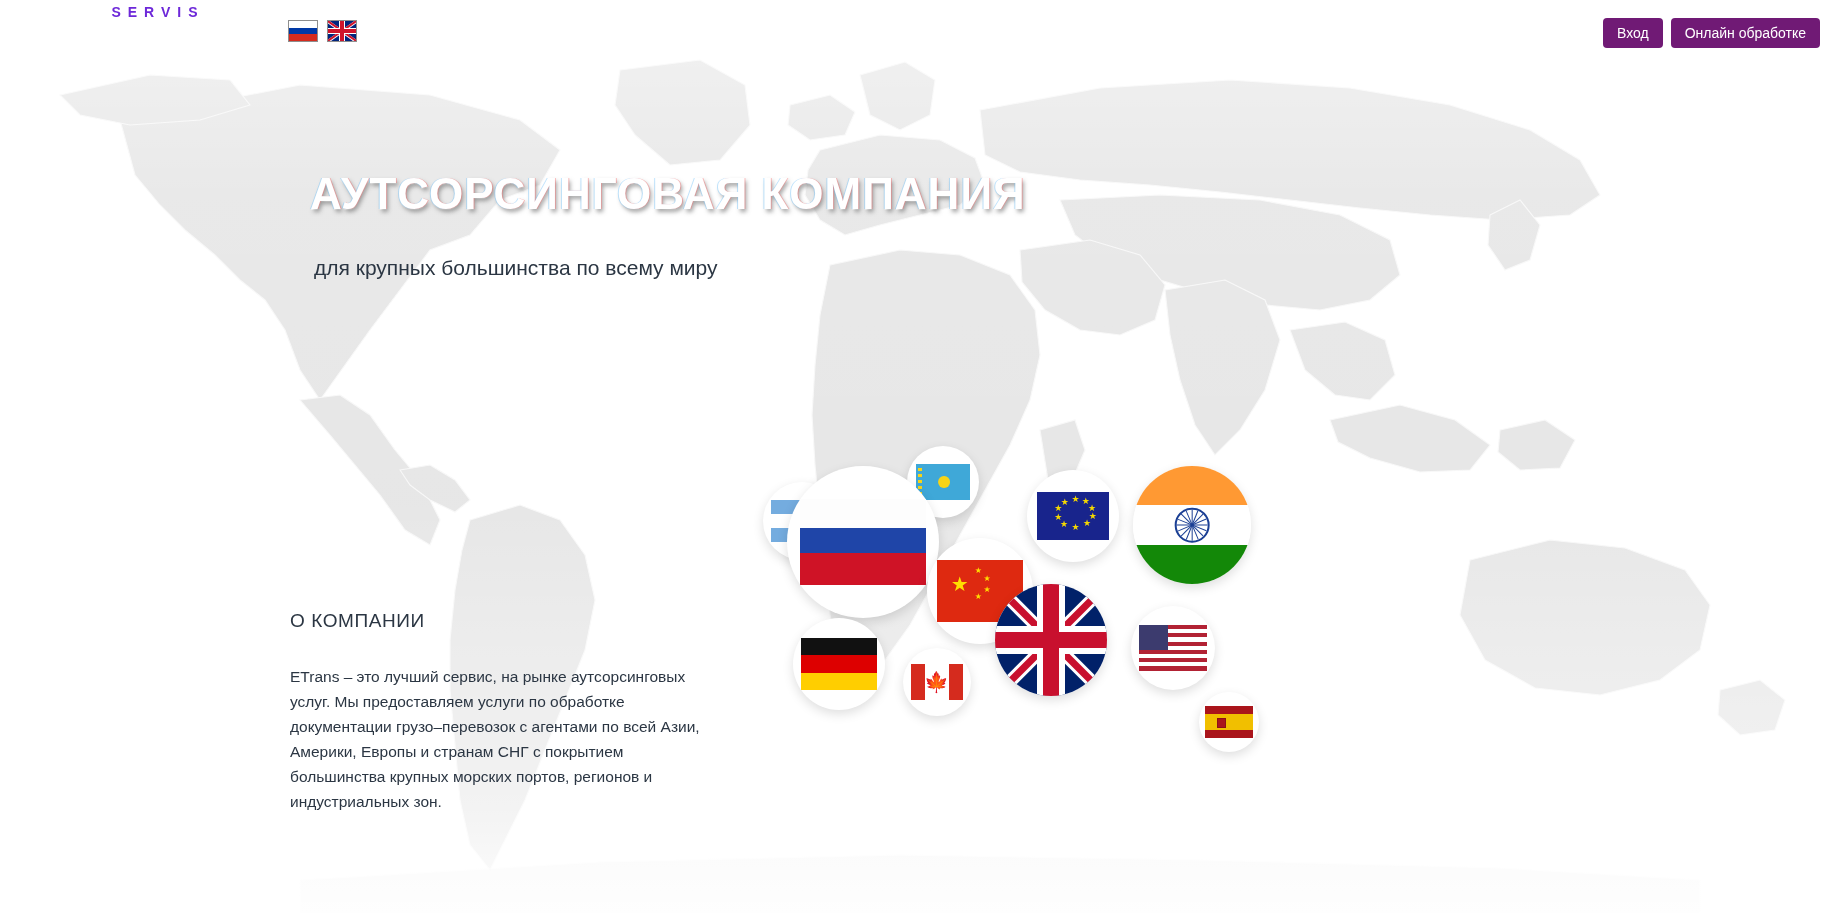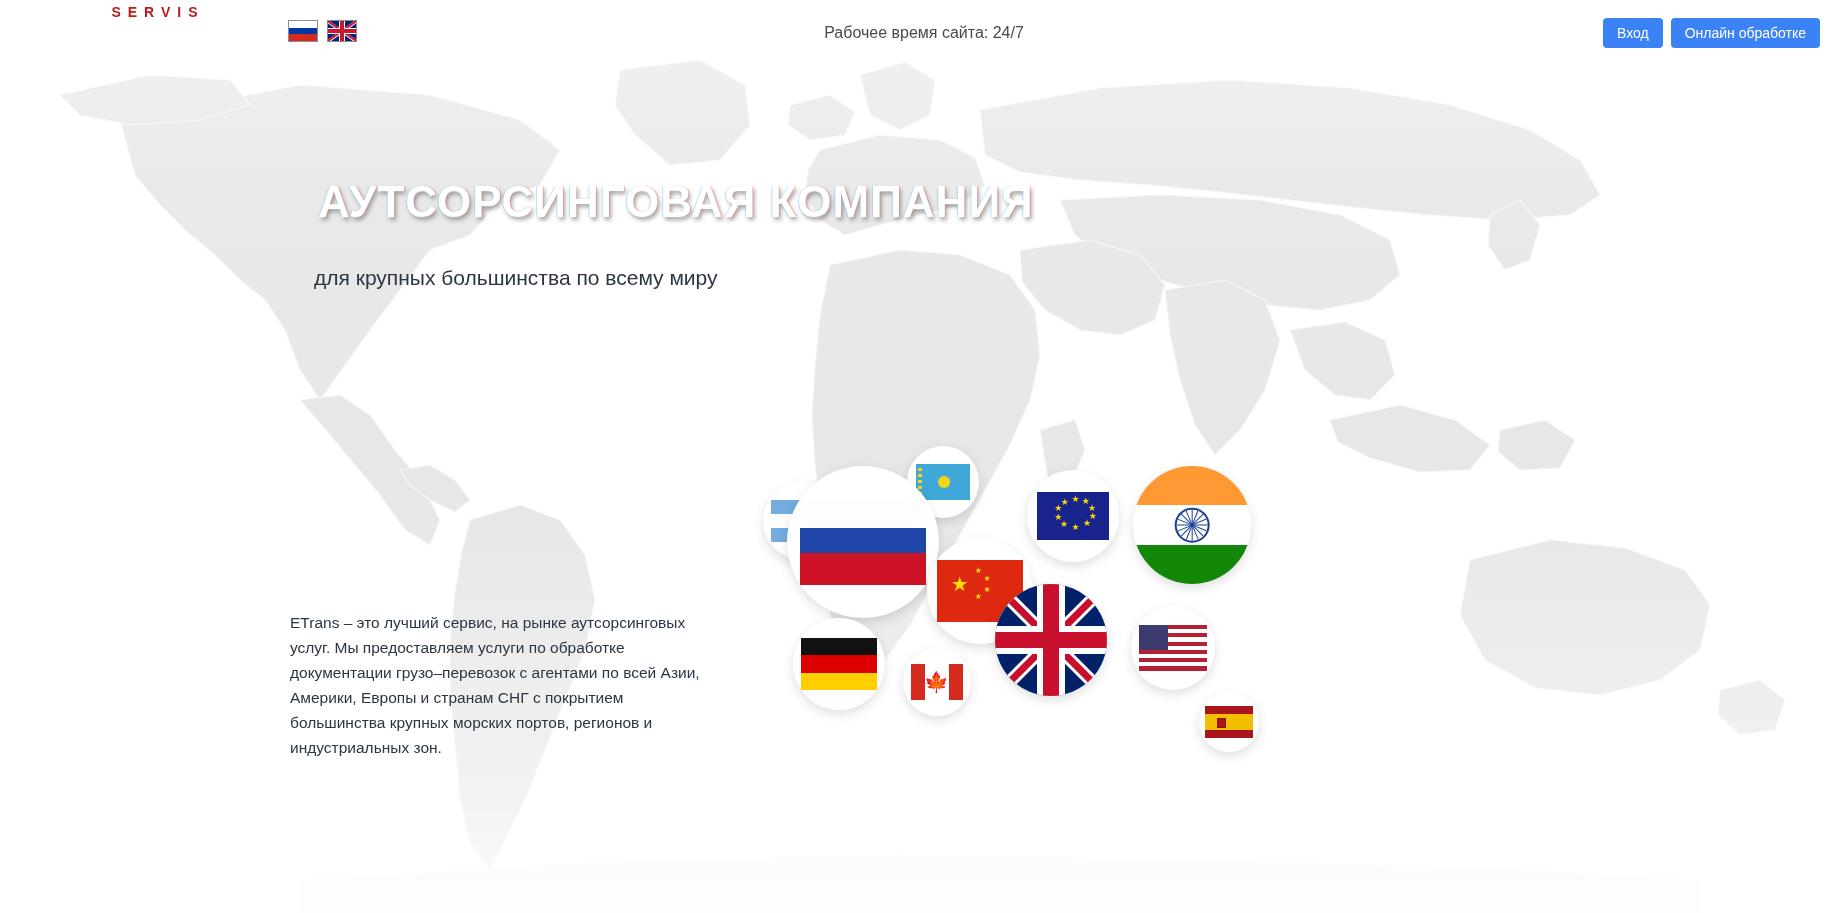--- a/index.html
+++ b/index.html
@@ -55,21 +55,21 @@
     left:-2px;top:6px;
     border-radius:22px 3px 22px 3px;
     transform:rotate(-24deg);
   }
   .leaf-r{
     right:-26px;top:2px;
     border-radius:3px 22px 3px 22px;
     transform:rotate(16deg);
   }
   .logo-sub{
-    font-size:14px;letter-spacing:7px;color:#b91c1c;
+    font-size:14px;letter-spacing:7px;color:#6d28d9;
     margin-top:-4px;padding-left:40px;font-weight:bold;
   }
 
   .lang{
     position:absolute;left:288px;top:20px;display:flex;gap:9px;
   }
   .flagbtn{
     width:28px;height:20px;border:1px solid #8e8e8e;cursor:pointer;
     position:relative;overflow:hidden;display:block;
   }
@@ -87,30 +87,30 @@
   .fl-uk .uk-v2{position:absolute;left:12.4px;top:0;width:3.2px;height:20px;background:#cf142b;}
 
   .worktime{
     position:absolute;left:0;top:24px;width:1848px;text-align:center;
     font-size:16px;color:#4a4a4a;
   }
   .hdr-btns{
     position:absolute;right:28px;top:18px;display:flex;gap:8px;
   }
   .btn{
-    background:#3b82f6;color:#fff;border:none;border-radius:4px;
+    background:#701a75;color:#fff;border:none;border-radius:4px;
     font-size:14px;font-family:"Liberation Sans",sans-serif;
     padding:7px 14px;cursor:pointer;white-space:nowrap;
   }
 
   
   .hero{position:absolute;left:310px;top:168px;z-index:5;}
   .hero-title{
     font-size:44px;font-weight:bold;color:#ffffff;letter-spacing:1px;
-    margin:8px;line-height:52px;
+    margin:0;line-height:52px;
     text-shadow:
        1px 0 0 rgba(255,120,120,.45),
       -1px 0 0 rgba(120,200,255,.45),
        2px 3px 4px rgba(90,90,90,.55),
        0 1px 0 rgba(255,255,255,.9);
   }
   .hero-sub{
     margin:6px 0 0 4px;font-size:21px;line-height:28px;color:#2b3643;
     font-weight:400;
   }
@@ -221,37 +221,37 @@
         <span class="uk-d2"></span>
       <span class="uk-d3"></span>
         <span class="uk-d4"></span>
       <span class="uk-h"></span>
         <span class="uk-v"></span>
       <span class="uk-h2"></span>
         <span class="uk-v2"></span>
     </span>
   </div>
 
-  <div class="worktime">Рабочее время сайта: 24/7</div>
 
   <div class="hdr-btns">
     <button class="btn">Вход</button>
     <button class="btn">Онлайн обработке</button>
   </div>
 </div>
 
 <div class="hero">
   <h1 class="hero-title">АУТСОРСИНГОВАЯ КОМПАНИЯ</h1>
   <p class="hero-sub">
     <br>
     <span>для крупных большинства по всему миру</span>
   </p>
 </div>
 
 <div class="about">
+  <h2>О КОМПАНИИ</h2>
   <p>ETrans – это лучший сервис, на рынке аутсорсинговых услуг. Мы предоставляем услуги по обработке документации грузо–перевозок с агентами по всей Азии, Америки, Европы и странам СНГ с покрытием большинства крупных морских портов, регионов и индустриальных зон.</p>
 </div>
 
 <div class="flags">
 
   <div class="fcircle" style="left:8px;top:42px;width:78px;height:78px;">
     <div class="inner f-ar" style="width:62px;height:42px;"></div>
   </div>
 
   <div class="fcircle" style="left:152px;top:6px;width:72px;height:72px;">

